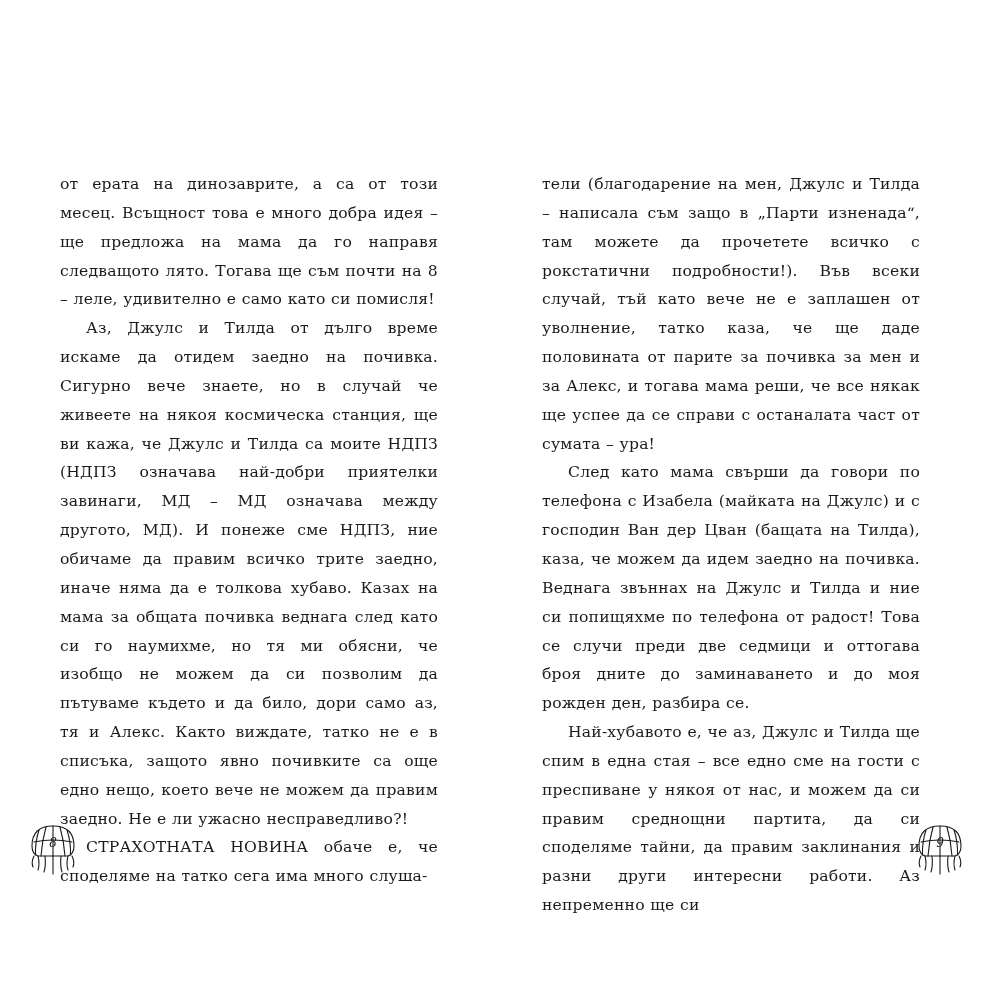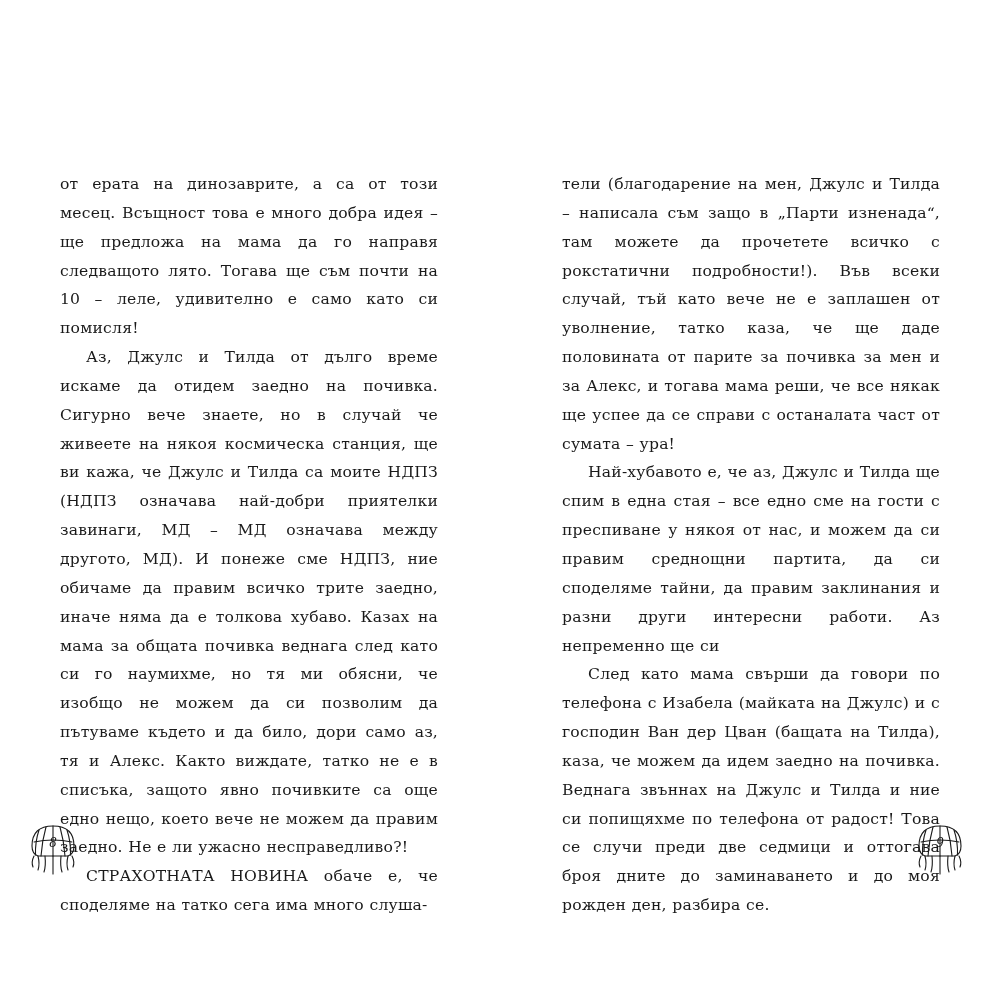--- a/index.html
+++ b/index.html
@@ -19,21 +19,21 @@
     height: 1000px;
     background: #ffffff;
   }
   .page {
     position: absolute;
     top: 170px;
     width: 378px;
     height: 690px;
   }
   .page-left { left: 60px; }
-  .page-right { left: 562px; }
+  .page-right { left: 542px; }
 
   .text-col {
     font-size: 15.6px;
     line-height: 1.85;
     color: #1a1a1a;
     text-align: justify;
     text-justify: inter-word;
     letter-spacing: 0.2px;
     word-spacing: 0.4px;
     hyphens: manual;
@@ -72,31 +72,31 @@
     color: #1a1a1a;
   }
 </style>
 </head>
 <body>
 
 <div class="spread">
 
   <div class="page page-left">
     <div class="text-col">
-      <p>от ерата на динозаврите, а са от този месец. Всъщност това е много добра идея – ще предложа на мама да го направя следващото лято. Тогава ще съм почти на 10 – леле, удивително е само като си помисля!</p>
+      <p>от ерата на динозаврите, а са от този месец. Всъщност това е много добра идея – ще предложа на мама да го направя следващото лято. Тогава ще съм почти на 8 – леле, удивително е само като си помисля!</p>
       <p class="indent">Аз, Джулс и Тилда от дълго време искаме да отидем заедно на почивка. Сигурно вече знаете, но в случай че живеете на някоя космическа станция, ще ви кажа, че Джулс и Тилда са моите НДПЗ (НДПЗ означава най-добри приятелки завинаги, МД – МД означава между другото, МД). И понеже сме НДПЗ, ние обичаме да правим всичко трите заедно, иначе няма да е толкова хубаво. Казах на мама за общата почивка веднага след като си го наумихме, но тя ми обясни, че изобщо не можем да си позволим да пътуваме където и да било, дори само аз, тя и Алекс. Както виждате, татко не е в списъка, защото явно почивките са още едно нещо, което вече не можем да правим заедно. Не е ли ужасно несправедливо?!</p>
       <p class="indent">СТРАХОТНАТА НОВИНА обаче е, че споделяме на татко сега има много слуша-</p>
     </div>
   </div>
 
   <div class="page page-right">
     <div class="text-col">
       <p>тели (благодарение на мен, Джулс и Тилда – написала съм защо в „Парти изненада“, там можете да прочетете всичко с рокстатични подробности!). Във всеки случай, тъй като вече не е заплашен от уволнение, татко каза, че ще даде половината от парите за почивка за мен и за Алекс, и тогава мама реши, че все някак ще успее да се справи с останалата част от сумата – ура!</p>
+      <p class="indent">След като мама свърши да говори по телефона с Изабела (майката на Джулс) и с господин Ван дер Цван (бащата на Тилда), каза, че можем да идем заедно на почивка. Веднага звъннах на Джулс и Тилда и ние си попищяхме по телефона от радост! Това се случи преди две седмици и оттогава броя дните до заминаването и до моя рожден ден, разбира се.</p>
       <p class="indent">Най-хубавото е, че аз, Джулс и Тилда ще спим в една стая – все едно сме на гости с преспиване у някоя от нас, и можем да си правим среднощни партита, да си споделяме тайни, да правим заклинания и разни други интересни работи. Аз непременно ще си</p>
-      <p class="indent">След като мама свърши да говори по телефона с Изабела (майката на Джулс) и с господин Ван дер Цван (бащата на Тилда), каза, че можем да идем заедно на почивка. Веднага звъннах на Джулс и Тилда и ние си попищяхме по телефона от радост! Това се случи преди две седмици и оттогава броя дните до заминаването и до моя рожден ден, разбира се.</p>
     </div>
   </div>
 
   <div class="folio folio-left">
     <span>
       <svg viewBox="0 0 70 70" xmlns="http://www.w3.org/2000/svg">
         <g fill="none" stroke="#1a1a1a" stroke-width="1.1" stroke-linecap="round">
           <path d="M14 34 Q14 14 35 14 Q56 14 56 34 Q56 42 50 44 L20 44 Q14 42 14 34 Z"></path>
           <path d="M35 14 L35 44"></path>
           <path d="M28 15 Q24 29 23 44"></path>

